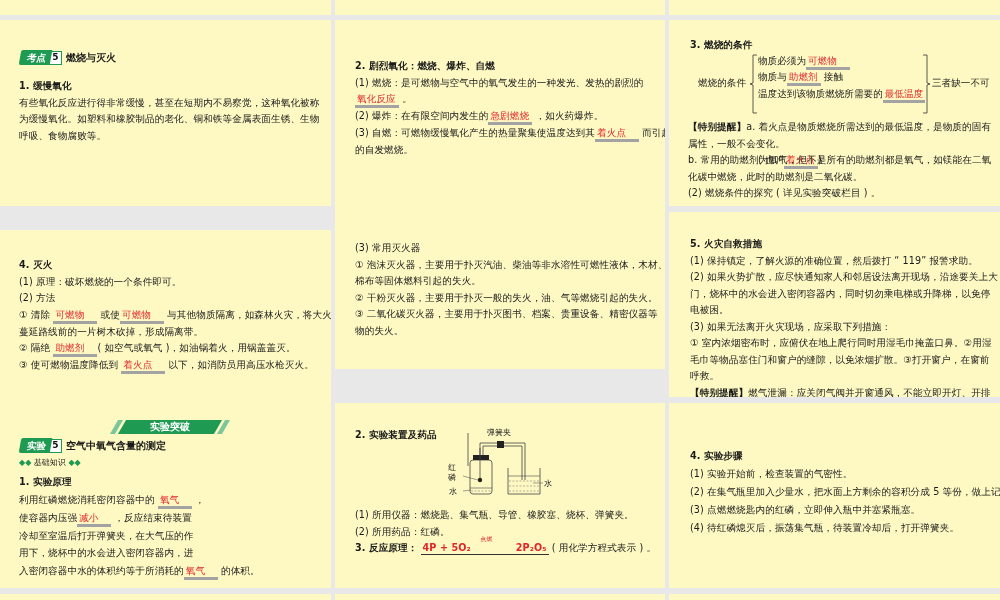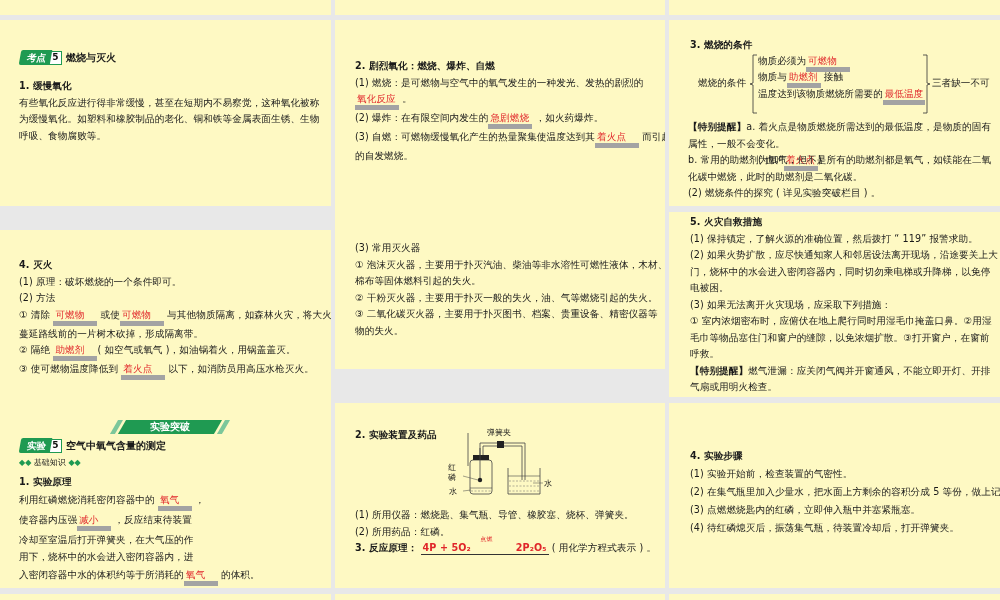--- a/index.html
+++ b/index.html
@@ -1,21 +1,21 @@
 <!DOCTYPE html>
 <html><head>
 <meta charset="utf-8">
 <style>
   * { box-sizing: border-box; margin: 0; padding: 0; }
   html, body { width: 1000px; height: 600px; overflow: hidden; background: #e8e8e8; }
   body { position: relative; font-family: "DejaVu Sans", "Liberation Sans", sans-serif; color: #1a1a1a; }
   .panel { position: absolute; background: #fef9c3; overflow: hidden; }
   .txt { font-size: 9.6px; line-height: 16.5px; letter-spacing: 0.1px; }
   .b { font-weight: bold; }
-  .ans { color: #e0262a; border-bottom: 5px solid #a3a3a3; display: inline-block; line-height: 13px; padding: 0 2px; min-width: 34px; }
+  .ans { color: #e0262a; border-bottom: 3px solid #a3a3a3; display: inline-block; line-height: 13px; padding: 0 2px; min-width: 34px; }
   .ans.w { min-width: 44px; }
   .line { white-space: nowrap; }
   .badge { display: inline-flex; align-items: center; height: 15px; }
   .badge .tag { background: #1f9a52; color: #fff; font-size: 9.5px; font-weight: bold; padding: 0 5px 0 7px; height: 15px; line-height: 15px; transform: skewX(-10deg); border-radius: 2px 0 0 2px; }
   .badge .num { background: #fff; color: #111; border: 1.5px solid #1f9a52; font-size: 9px; font-weight: bold; width: 13px; height: 14px; line-height: 11px; text-align: center; margin-left: -2px; }
   .badge .ttl { font-size: 10px; font-weight: bold; margin-left: 4px; }
   .banner { position: absolute; left: 110px; top: 17px; width: 120px; height: 14px; }
   .banner .bar { position: absolute; left: 12px; top: 0; width: 96px; height: 14px; background: #1f9a52; transform: skewX(-30deg); color: #fff; font-size: 10px; font-weight: bold; text-align: center; line-height: 14px; }
   .banner .bar span { display: inline-block; transform: skewX(30deg); }
   .banner .stripe { position: absolute; top: 0; width: 5px; height: 14px; background: #7cc79a; transform: skewX(-30deg); }
@@ -93,21 +93,21 @@
     <div class="line">(3) 常用灭火器</div>
     <div class="line">① 泡沫灭火器，主要用于扑灭汽油、柴油等非水溶性可燃性液体，木材、</div>
     <div class="line">棉布等固体燃料引起的失火。</div>
     <div class="line">② 干粉灭火器，主要用于扑灭一般的失火，油、气等燃烧引起的失火。</div>
     <div class="line">③ 二氧化碳灭火器，主要用于扑灭图书、档案、贵重设备、精密仪器等</div>
     <div class="line">物的失火。</div>
   </div>
 </div>
 
 <div class="panel" style="left:669px;top:212px;width:331px;height:185px;">
-  <div class="txt" style="position:absolute;left:21px;top:2px;width:310px;">
+  <div class="txt" style="position:absolute;left:21px;top:24px;width:310px;">
     <div class="b line">5. 火灾自救措施</div>
     <div class="line">(1) 保持镇定，了解火源的准确位置，然后拨打 “ 119” 报警求助。</div>
     <div class="line">(2) 如果火势扩散，应尽快通知家人和邻居设法离开现场，沿途要关上大</div>
     <div class="line">门，烧杯中的水会进入密闭容器内，同时切勿乘电梯或升降梯，以免停</div>
     <div class="line">电被困。</div>
     <div class="line">(3) 如果无法离开火灾现场，应采取下列措施：</div>
     <div class="line">① 室内浓烟密布时，应俯伏在地上爬行同时用湿毛巾掩盖口鼻。②用湿</div>
     <div class="line">毛巾等物品塞住门和窗户的缝隙，以免浓烟扩散。③打开窗户，在窗前</div>
     <div class="line">呼救。</div>
     <div class="line"><span class="b">【特别提醒】</span><span>燃气泄漏：应关闭气阀并开窗通风，不能立即开灯、开排</span></div>

